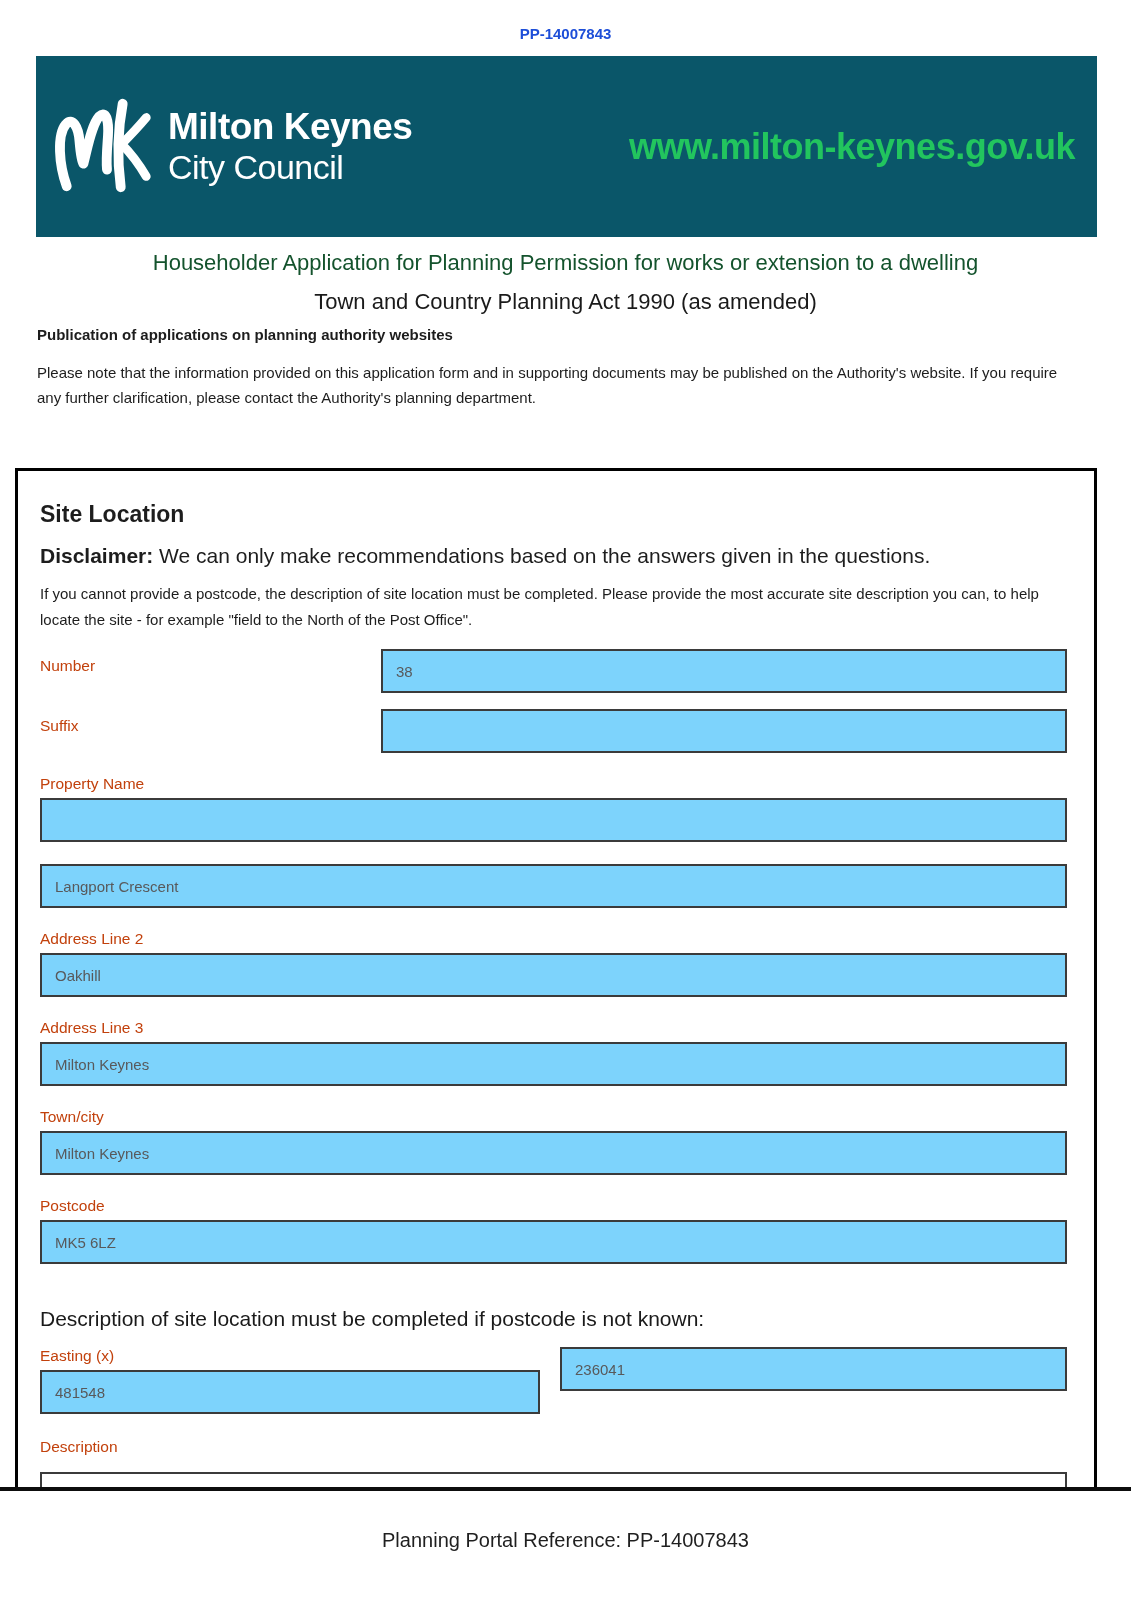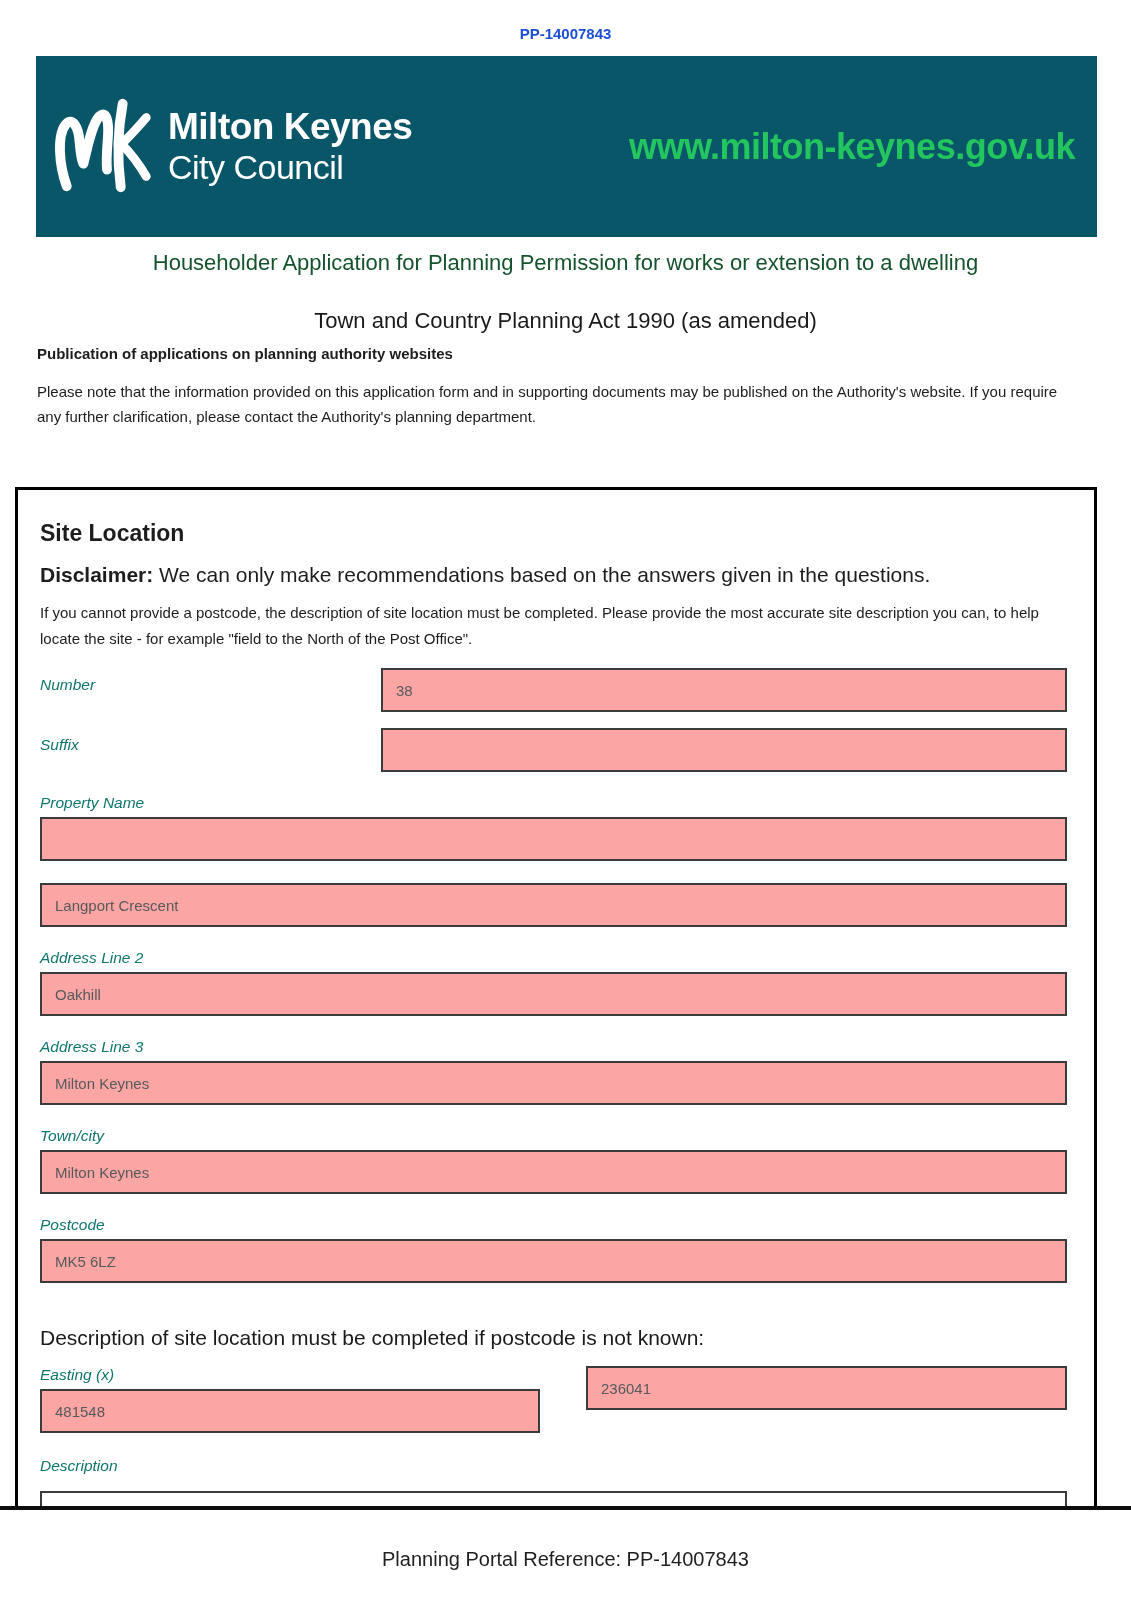--- a/index.html
+++ b/index.html
@@ -31,64 +31,64 @@
   .logo-wrap { margin-left:16px; width:108px; height:120px; flex:0 0 auto; }
   .brand { margin-left:8px; color:#fff; }
   .brand-name { font-size:37px; font-weight:bold; line-height:1.15; letter-spacing:-0.5px; }
   .brand-sub  { font-size:34px; font-weight:normal; line-height:1.15; letter-spacing:-0.5px; }
   .website {
     margin-left:auto; margin-right:22px;
     color:#22c55e; font-size:36px; font-weight:bold; letter-spacing:-0.5px;
   }
 
   .doc-title    { margin-top:12px; text-align:center; font-size:22px; font-weight:normal; line-height:28px; color:#14532d; }
-  .doc-subtitle { margin-top:30px; text-align:center; font-size:22px; font-weight:normal; line-height:28px; color:#1a1a1a; }
+  .doc-subtitle { margin-top:11px; text-align:center; font-size:22px; font-weight:normal; line-height:28px; color:#1a1a1a; }
 
   .pub-heading { margin:10px 36px 0 37px; font-size:15px; font-weight:bold; line-height:18px; }
   .pub-body    { margin:16px 55px 0 37px; font-size:15px; line-height:25px; }
 
   .section-box {
     margin:58px 0 0 15px;
     width:1082px;
     height:1019px;
     border:3px solid #000;
     border-bottom:none;
     padding:20px 27px 0 22px;
     overflow:hidden;
   }
   .section-heading { margin-top:10px; font-size:23px; font-weight:bold; line-height:26px; }
   .disclaimer   { margin-top:20px; font-size:21px; line-height:18px; }
   .section-intro{ margin-top:16px; font-size:15px; line-height:26px; padding-right:6px; }
 
-  .flabel { font-size:15.5px; color:#0f766e; line-height:18px;font-style:italic; }
+  .flabel { font-size:15.5px; color:#c2410c; line-height:18px; }
 
   input.text {
     height:44px;
     border:2px solid #3b3b3b;
-    background:#fca5a5;
+    background:#7dd3fc;
     font-family:"Liberation Sans", sans-serif;
     font-size:15px;
     color:#58595b;
     padding:16px 13px;
     border-radius:0;
     width:100%;
     display:block;
   }
 
   .inline-row { display:flex; align-items:flex-start; margin-top:16px; }
   .inline-row.first { margin-top:16px; }
   .inline-row .flabel { width:341px; flex:0 0 auto; padding-top:8px; }
   .inline-row input.text { flex:1 1 auto; }
 
   .stack { margin-top:22px; }
   .stack .flabel { display:block; margin-bottom:5px; }
 
   .desc-heading { margin-top:42px; font-size:21px; font-weight:normal; line-height:25px; color:#1a1a1a; }
 
-  .coord-row { display:flex; gap:46px; margin-top:16px; }
+  .coord-row { display:flex; gap:20px; margin-top:16px; }
   .coord-col { display:block; }
   .coord-col .flabel { display:block; margin-bottom:5px; }
   .coord-col.east  { width:500px; flex:0 0 auto; }
   .coord-col.north { flex:1 1 auto; }
 
   .desc-group { margin-top:24px; }
   .desc-group .flabel { display:block; margin-bottom:16px; }
   textarea.text {
     width:100%;
     height:130px;

